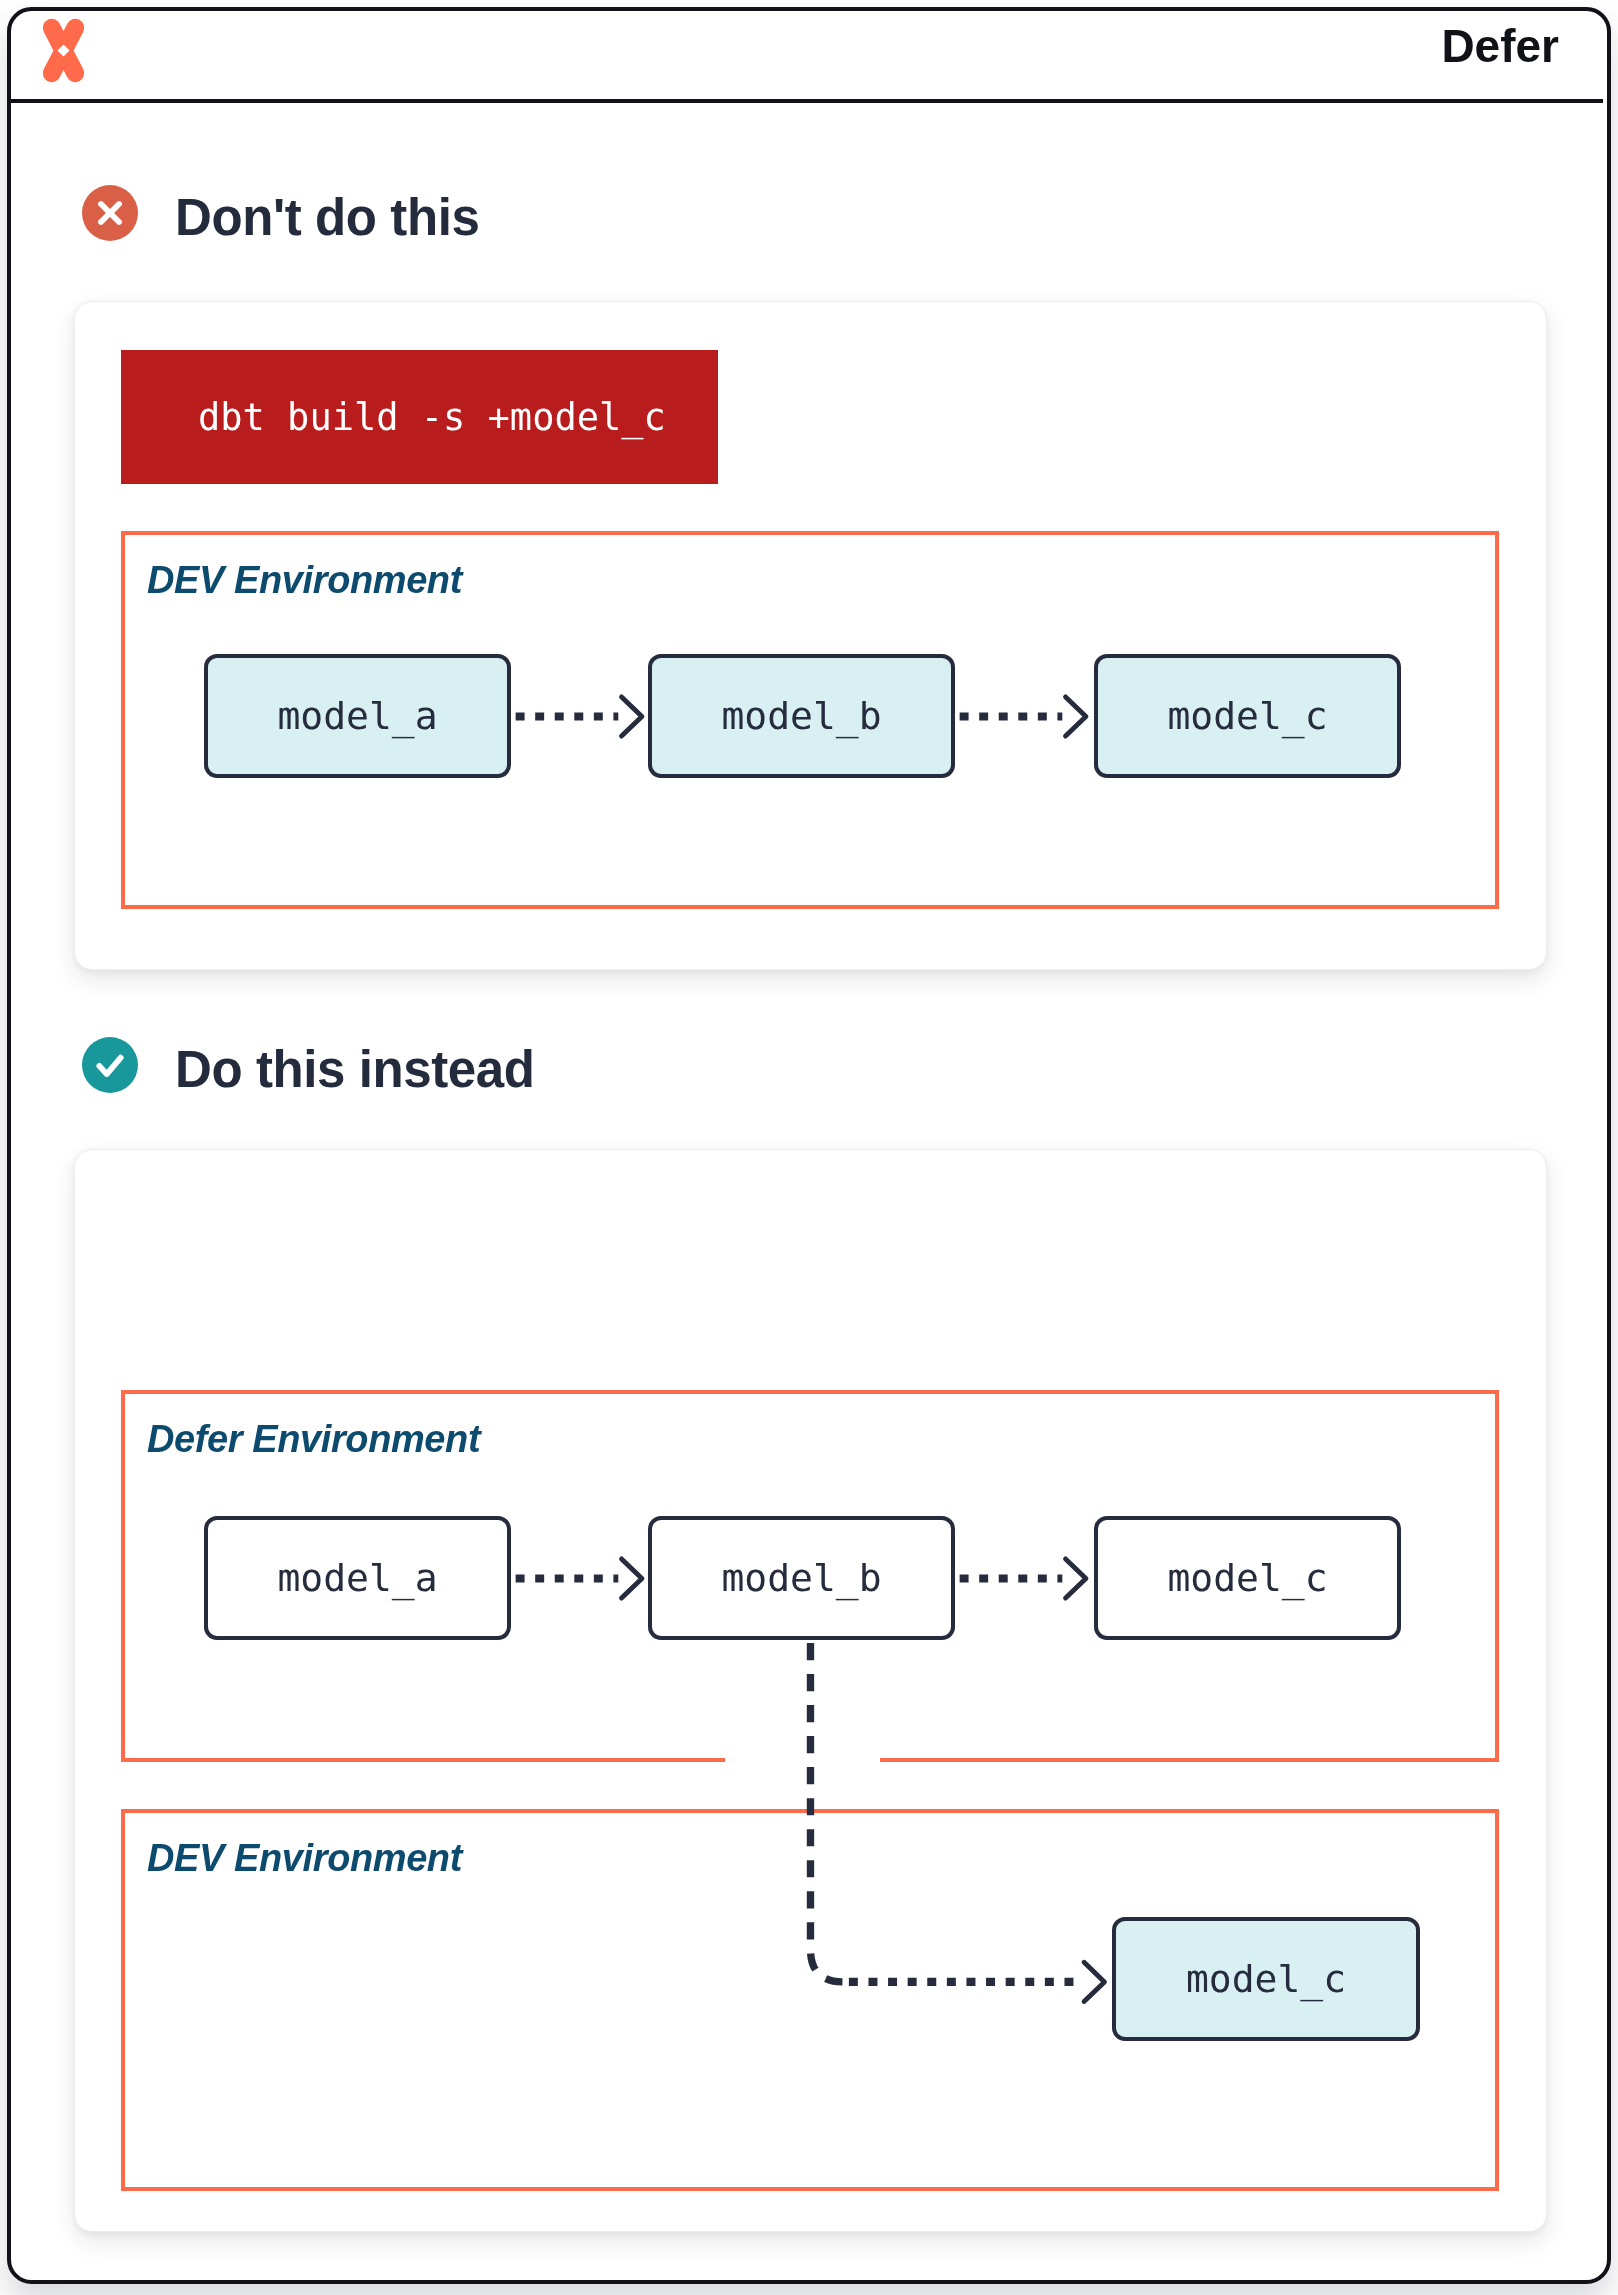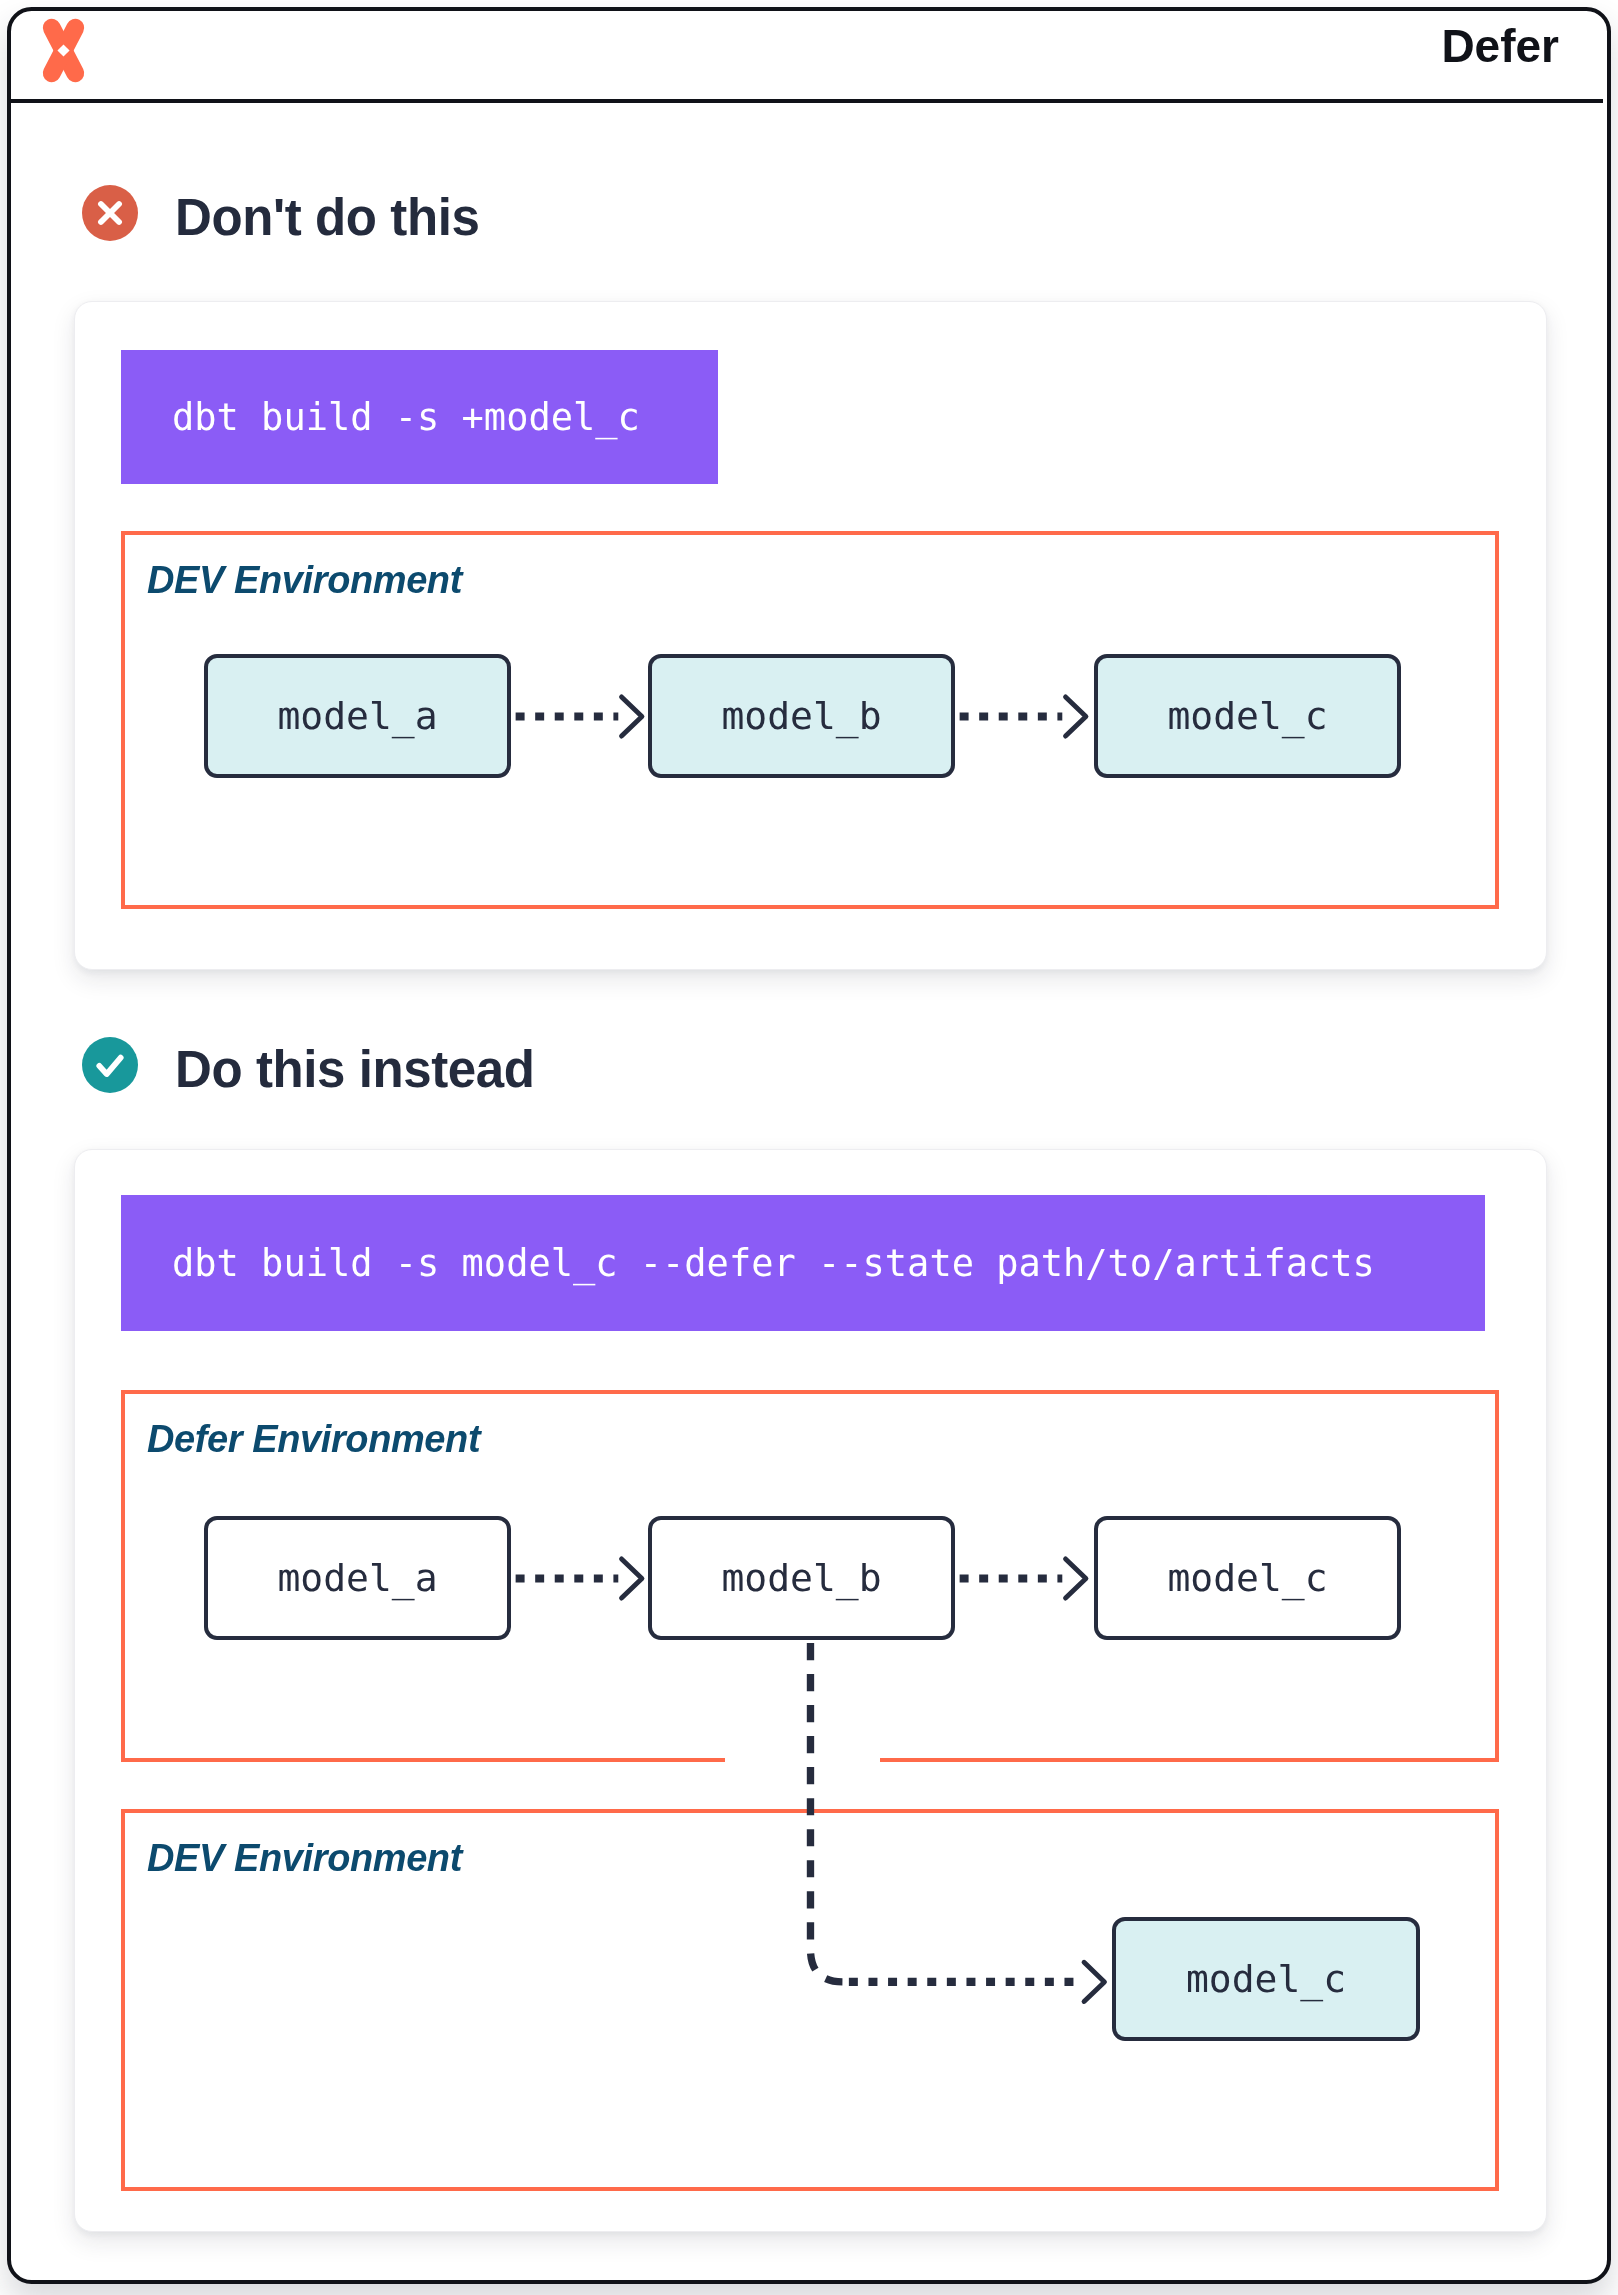--- a/index.html
+++ b/index.html
@@ -31,22 +31,22 @@
     position:absolute;font-size:51px;font-weight:700;color:#242b3d;
     letter-spacing:-0.4px;
   }
   
   .card{
     position:absolute;background:#ffffff;border:0.8px solid #ededf0;border-radius:18px;
     box-shadow:0 9.8px 23px rgba(25,30,50,.10), 0 2.5px 6.5px rgba(25,30,50,.05);
   }
   
   .code-block{
-    position:absolute;background:#8b5cf6;display:flex;align-items:center;
-    padding-left:51px;box-sizing:border-box;
+    position:absolute;background:#b91c1c;display:flex;align-items:center;
+    padding-left:77px;box-sizing:border-box;
   }
   .code-block span{
     font-family:"DejaVu Sans Mono", monospace;font-size:37px;color:#ffffff;
     white-space:pre;
   }
   
   .env-box{position:absolute;border:4.9px solid #ff6a4a;box-sizing:border-box;background:transparent;}
   .env-label{
     position:absolute;font-size:38px;font-weight:700;font-style:italic;color:#0c4a6e;
     letter-spacing:-0.4px;
@@ -118,23 +118,20 @@
 
   <div class="badge teal" style="left:82px;top:1037px;">
     <svg viewBox="0 0 68 68">
       <polyline points="21,35 30,45 47,25" fill="none" stroke="#ffffff" stroke-width="7" stroke-linecap="round" stroke-linejoin="round"></polyline>
     </svg>
   </div>
   <div class="section-heading" style="left:175px;top:1040px;">Do this instead</div>
 
   <div class="card" style="left:74px;top:1149px;width:1471px;height:1081px;"></div>
 
-  <div class="code-block" style="left:121px;top:1195px;width:1364px;height:136px;">
-    <span>dbt build -s model_c --defer --state path/to/artifacts</span>
-  </div>
 
   <div class="env-box" style="left:121px;top:1390px;width:1378px;height:372px;"></div>
   <div class="env-label" style="left:147px;top:1418px;">Defer Environment</div>
 
   <div class="model-box fill-white" style="left:204px;top:1516px;width:307px;">
     <span>model_a</span>
   </div>
   <div class="model-box fill-white" style="left:648px;top:1516px;width:307px;">
     <span>model_b</span>
   </div>

